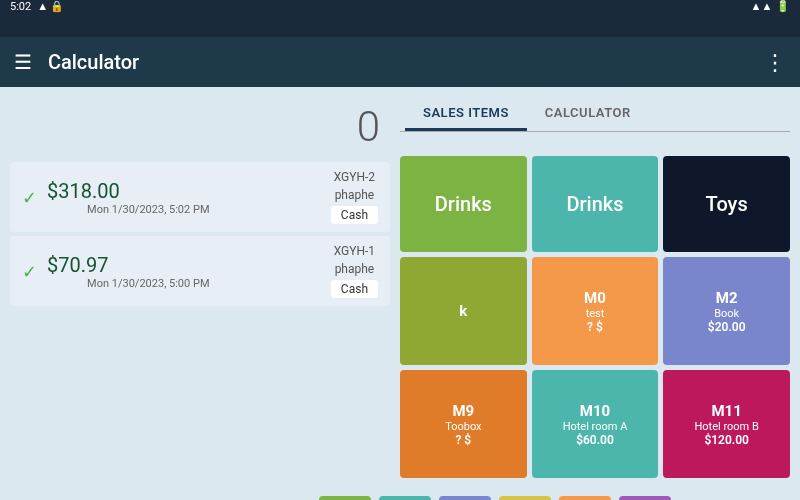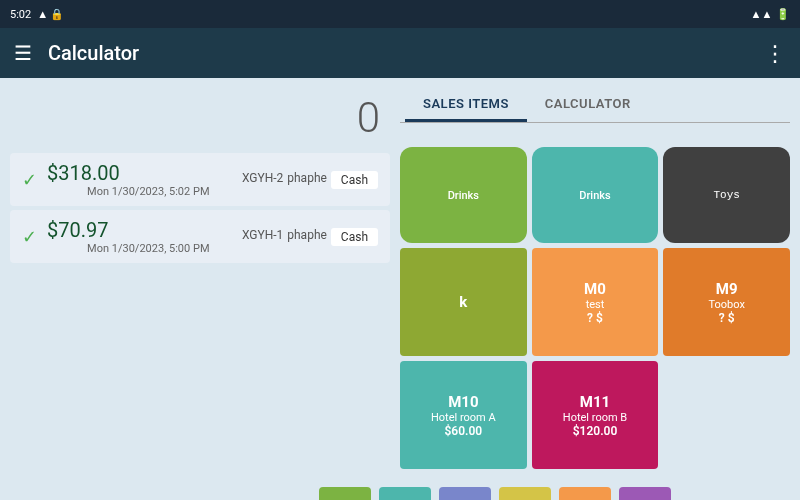--- a/index.html
+++ b/index.html
@@ -7,23 +7,23 @@
       width: 800px;
       height: 500px;
       background: #1a2a3a;
       font-family: 'Roboto', Arial, sans-serif;
       overflow: hidden;
     }
 
     
     #status-bar {
       background: #1a2a3a;
-      height: 28px;
-      display: flex;
-      align-items: center;
+      height: 37px;
+      display: flex;
+      align-items: flex-start;
       justify-content: space-between;
       padding: 0 10px;
       color: white;
       font-size: 11px;
     }
     .status-left { display: flex; align-items: center; gap: 6px; }
     .status-right { display: flex; align-items: center; gap: 4px; }
 
     
     #toolbar {
@@ -99,22 +99,22 @@
 
     .transaction-date {
       color: #666;
       font-size: 11px;
       padding-left: 40px;
     }
 
     .transaction-right {
       text-align: right;
       display: flex;
-      flex-direction: row;
-      align-items: flex-start;
+      flex-direction: column;
+      align-items: center;
       gap: 4px;
     }
 
     .transaction-id {
       font-size: 12px;
       color: #555;
     }
 
     .transaction-user {
       font-size: 12px;
@@ -165,25 +165,25 @@
 
     
     #sales-grid {
       display: grid;
       grid-template-columns: repeat(3, 1fr);
       gap: 5px;
       flex: 1;
     }
 
     .sales-category {
-      border-radius: 12px;
+      border-radius: 4px;
       display: flex;
       align-items: center;
       justify-content: center;
-      font-size: 11px;
+      font-size: 20px;
       font-weight: 500;
       color: white;
       cursor: pointer;
       min-height: 48px;
     }
 
     .sales-item {
       border-radius: 4px;
       display: flex;
       flex-direction: column;
@@ -206,21 +206,21 @@
       text-align: center;
     }
 
     .sales-item .item-price {
       font-size: 12px;
       font-weight: 600;
     }
 
     .color-green { background: #7cb342; }
     .color-teal { background: #4db6ac; }
-    .color-yellow { background: #404040; font-family: Liberation Mono, monospace; }
+    .color-yellow { background: #0f172a; }
     .color-orange { background: #f4994a; }
     .color-blue-gray { background: #7986cb; }
     .color-purple { background: #be185d; }
     .color-olive { background: #8ea833; }
     .color-amber { background: #e07b2a; }
 
     
     #palette {
       display: flex;
       justify-content: center;
@@ -314,20 +314,25 @@
       <div class="sales-category color-yellow">Toys</div>
 
       <div class="sales-item color-olive">
         <span class="item-code">k</span>
       </div>
       <div class="sales-item color-orange">
         <span class="item-code">M0</span>
         <span class="item-name">test</span>
         <span class="item-price">? $</span>
       </div>
+      <div class="sales-item color-blue-gray">
+        <span class="item-code">M2</span>
+        <span class="item-name">Book</span>
+        <span class="item-price">$20.00</span>
+      </div>
 
       <div class="sales-item color-amber">
         <span class="item-code">M9</span>
         <span class="item-name">Toobox</span>
         <span class="item-price">? $</span>
       </div>
       <div class="sales-item color-teal">
         <span class="item-code">M10</span>
         <span class="item-name">Hotel room A</span>
         <span class="item-price">$60.00</span>

